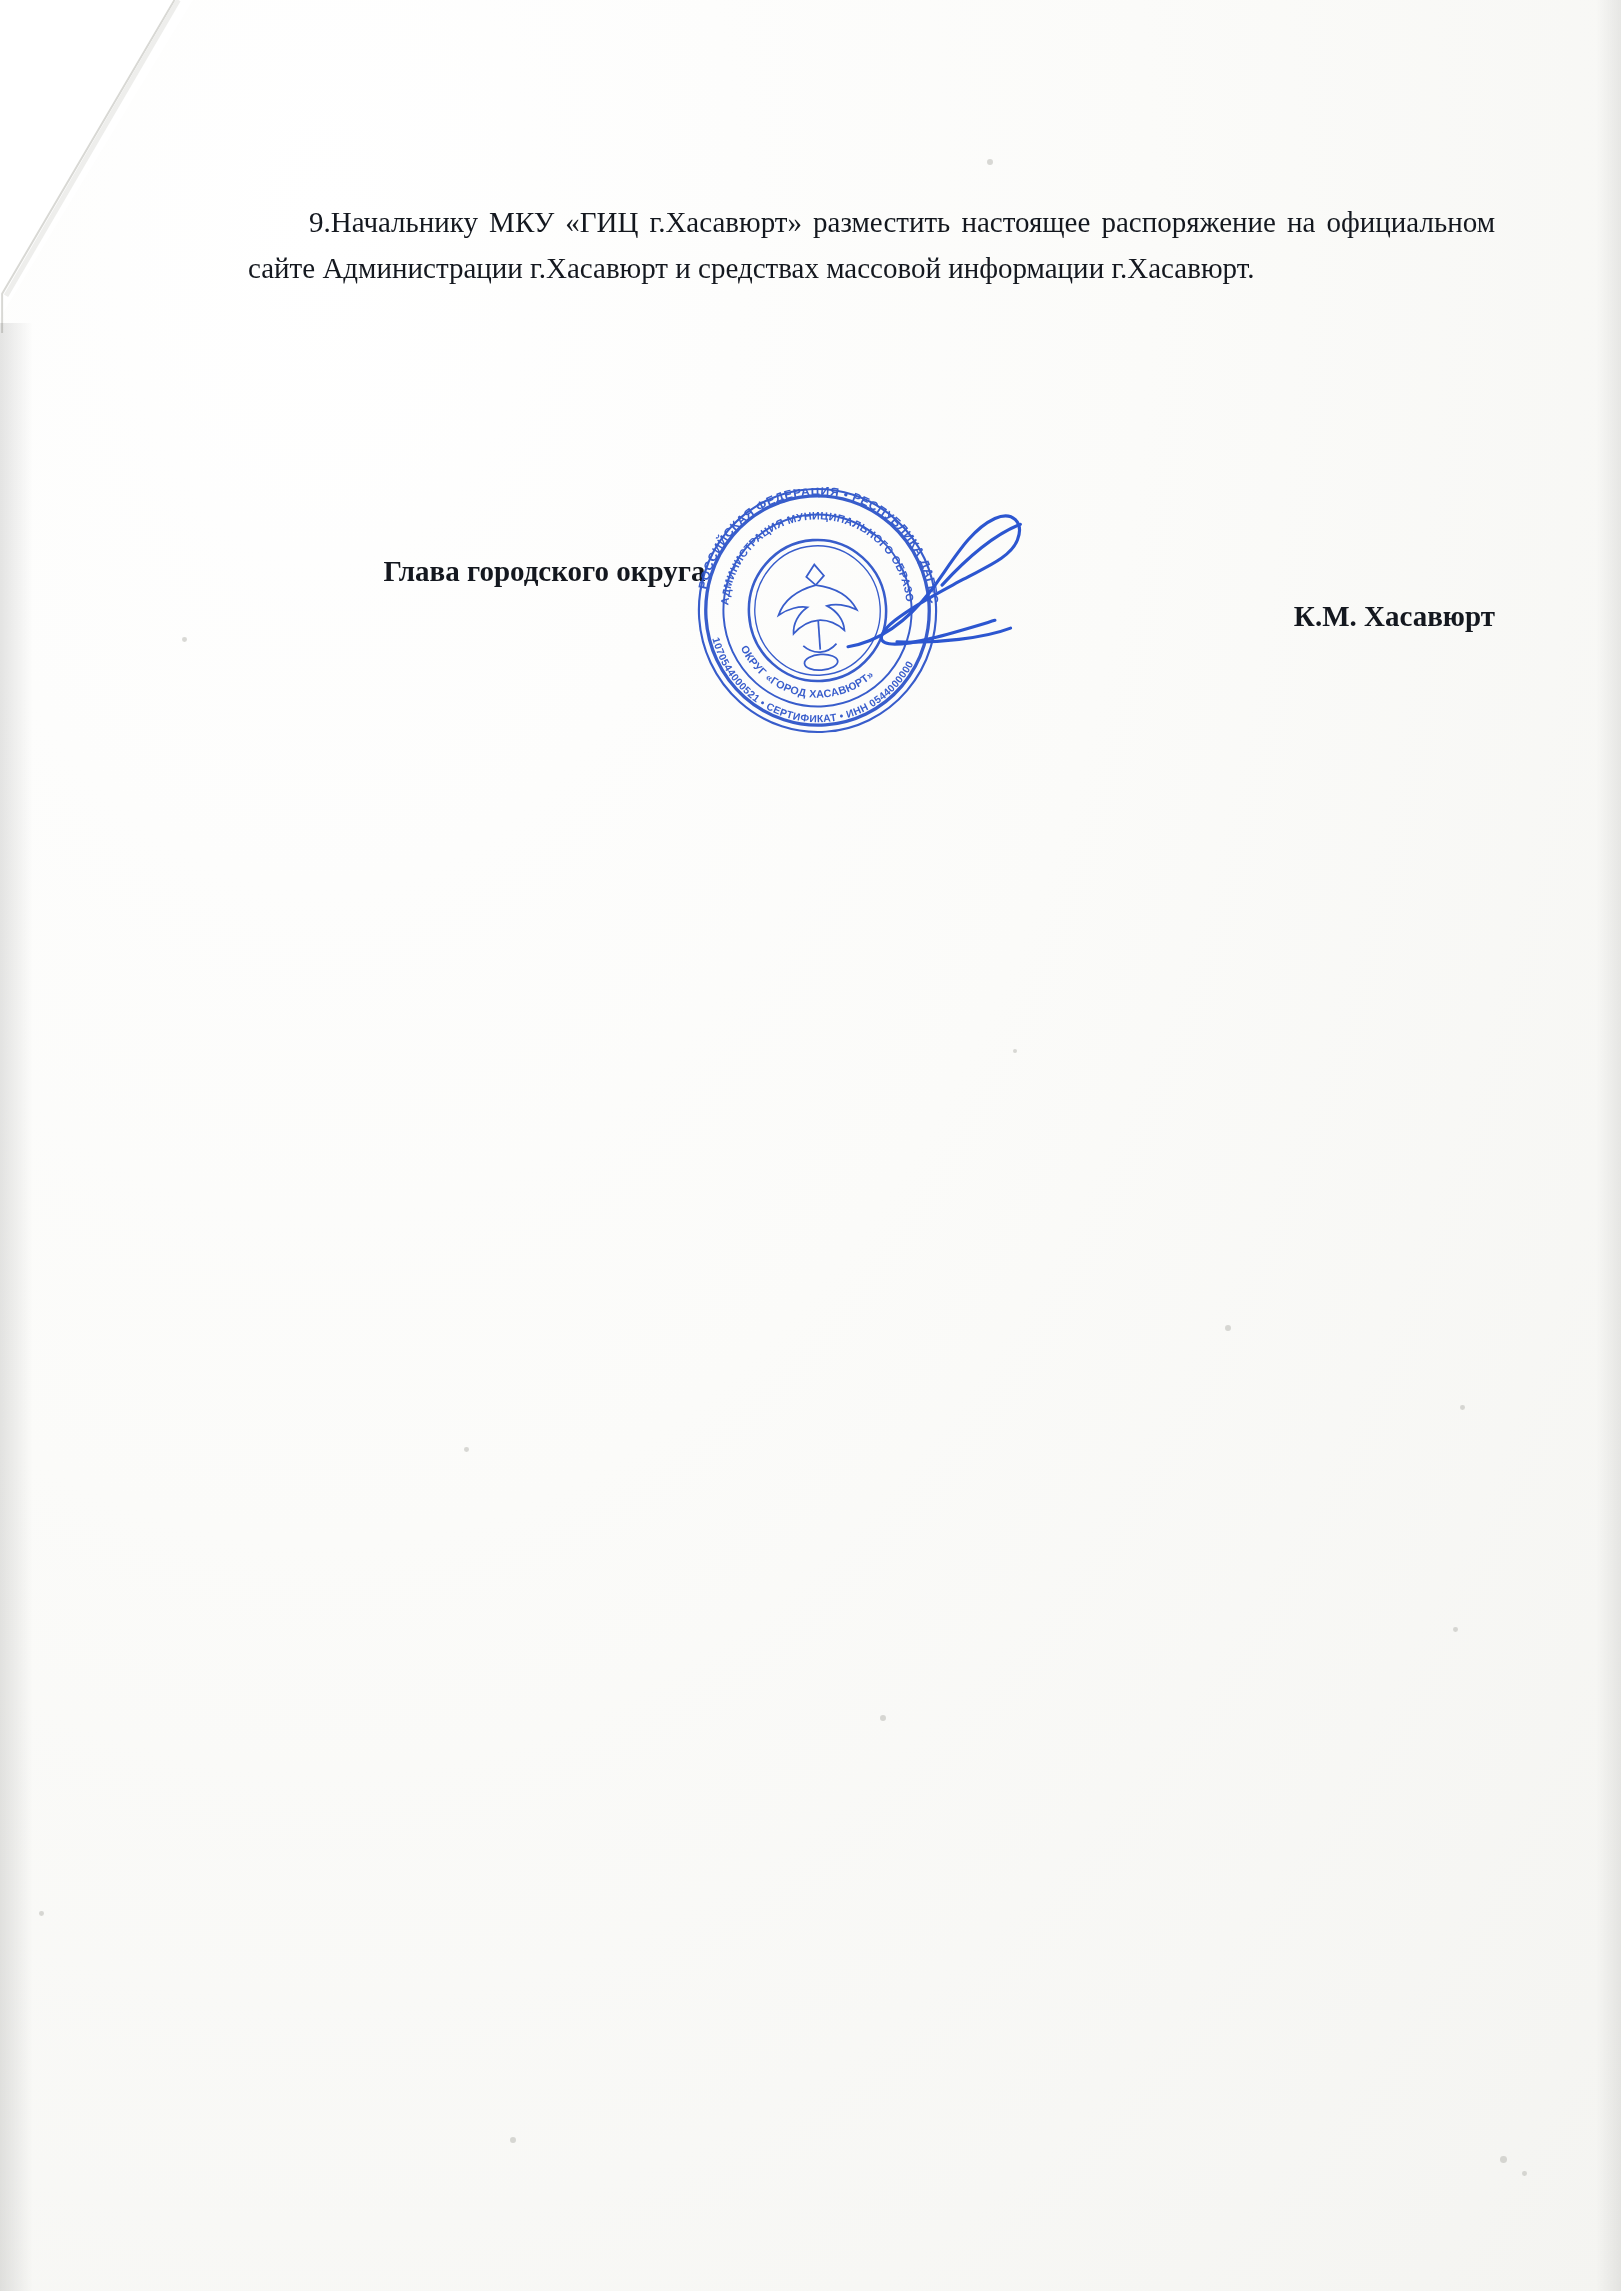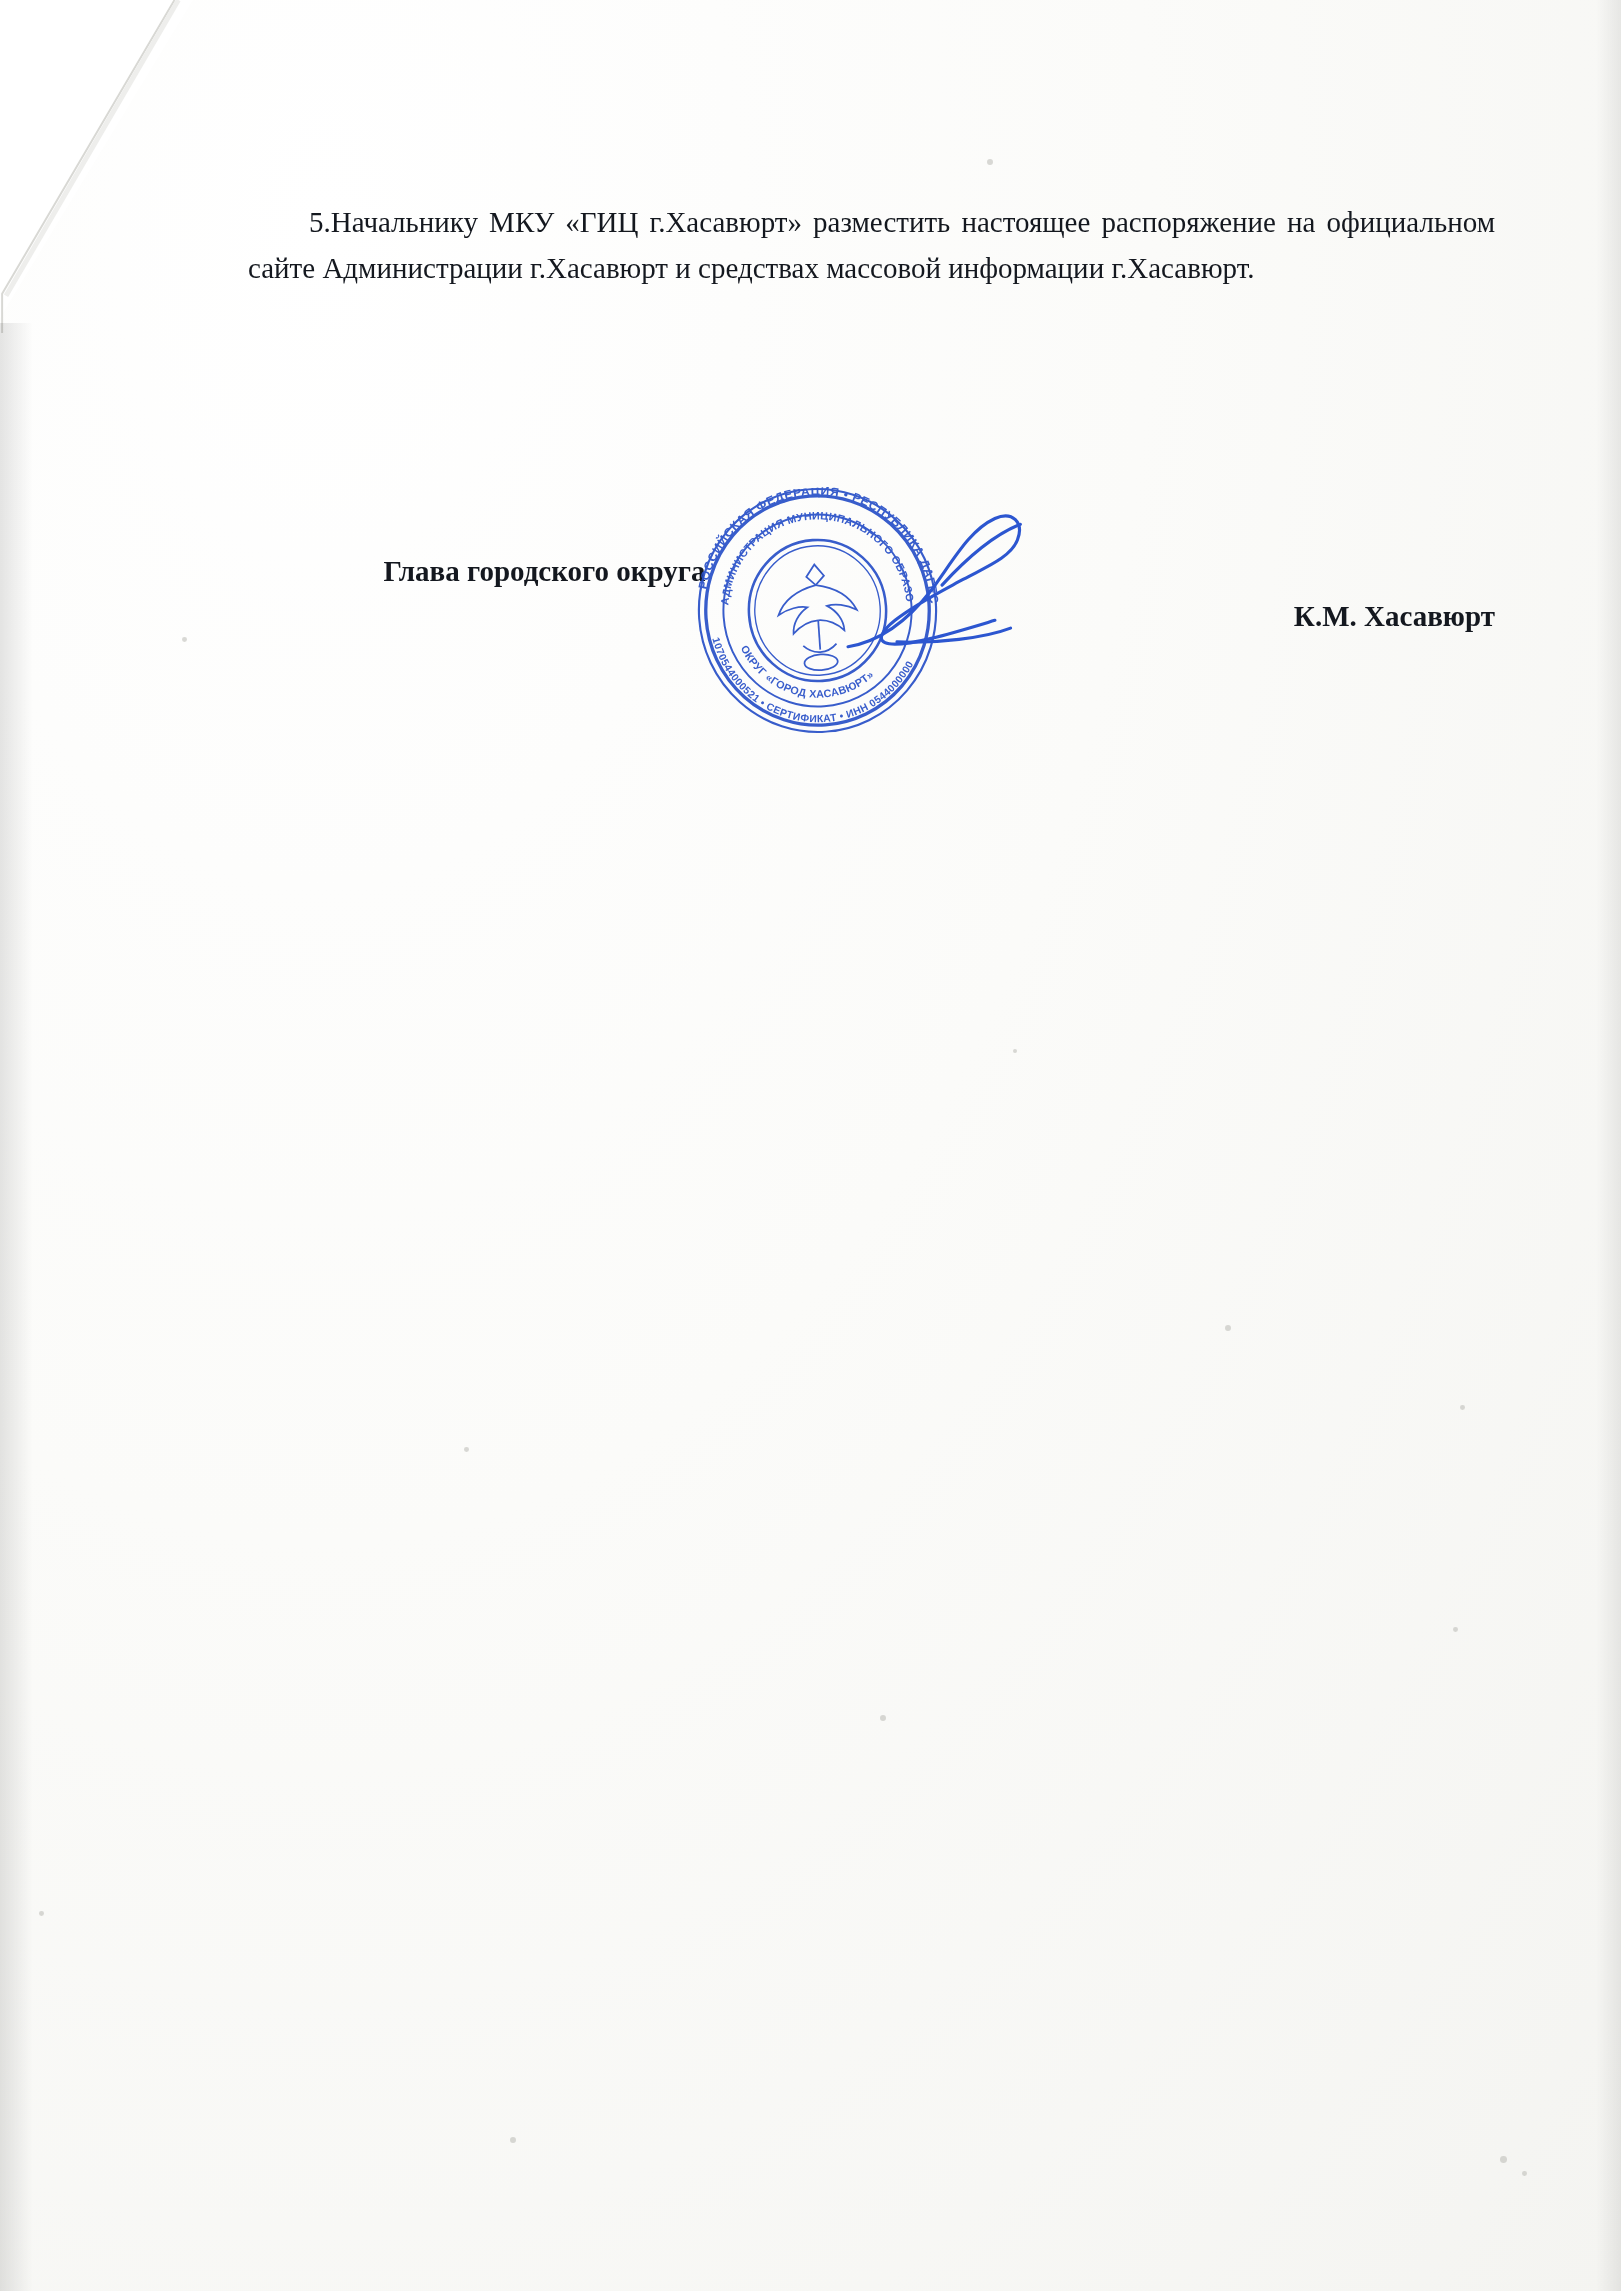--- a/index.html
+++ b/index.html
@@ -147,21 +147,21 @@
     <svg width="206" height="333" viewBox="0 0 210 340" fill="none">
       <path d="M178 0 L2 300 L2 340" stroke="#d8d8d4" stroke-width="2" fill="none"></path>
       <path d="M182 0 L6 302" stroke="#eeeeec" stroke-width="5" fill="none"></path>
     </svg>
   </div>
 
   <div class="left-shadow"></div>
   <div class="right-shadow"></div>
 
   <div class="body-text">
-    <p class="para">5.Начальнику МКУ «ГИЦ г.Хасавюрт» разместить настоящее распоряжение на официальном сайте   Администрации г.Хасавюрт и средствах массовой  информации г.Хасавюрт.</p>
+    <p class="para">9.Начальнику МКУ «ГИЦ г.Хасавюрт» разместить настоящее распоряжение на официальном сайте   Администрации г.Хасавюрт и средствах массовой  информации г.Хасавюрт.</p>
   </div>
 
   <div class="signature-block">
     <div class="sig-left">
       <div>Глава городского округа</div>
     </div>
     <div class="sig-right">К.М. Хасавюрт</div>
   </div>
 
   <div class="stamp">

